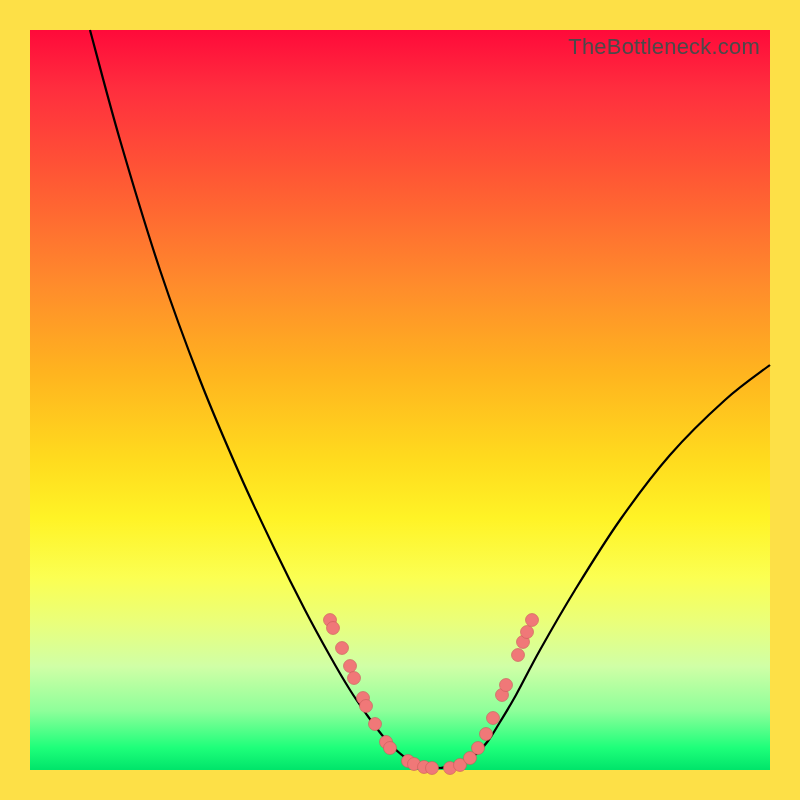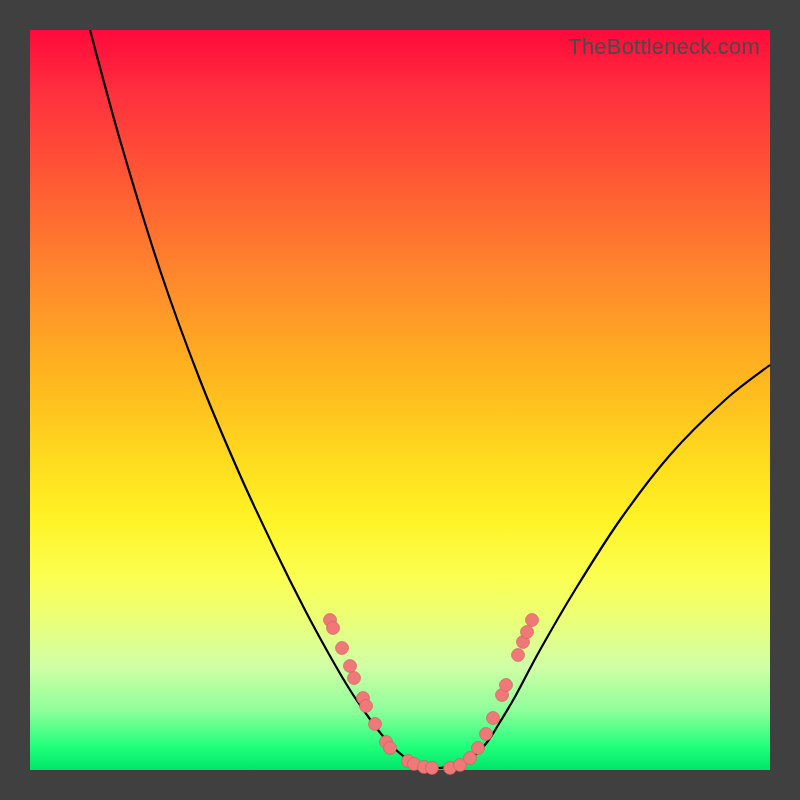--- a/index.html
+++ b/index.html
@@ -8,21 +8,21 @@
     width: 800px;
     height: 800px;
     background: #000;
     overflow: hidden;
     font-family: Arial, Helvetica, sans-serif;
   }
   .frame {
     position: relative;
     width: 800px;
     height: 800px;
-    background: #404040;
+    background: #fde047;
   }
   .plot-area {
     position: absolute;
     left: 30px;
     top: 30px;
     width: 740px;
     height: 740px;
     
     background: linear-gradient(
       to bottom,

